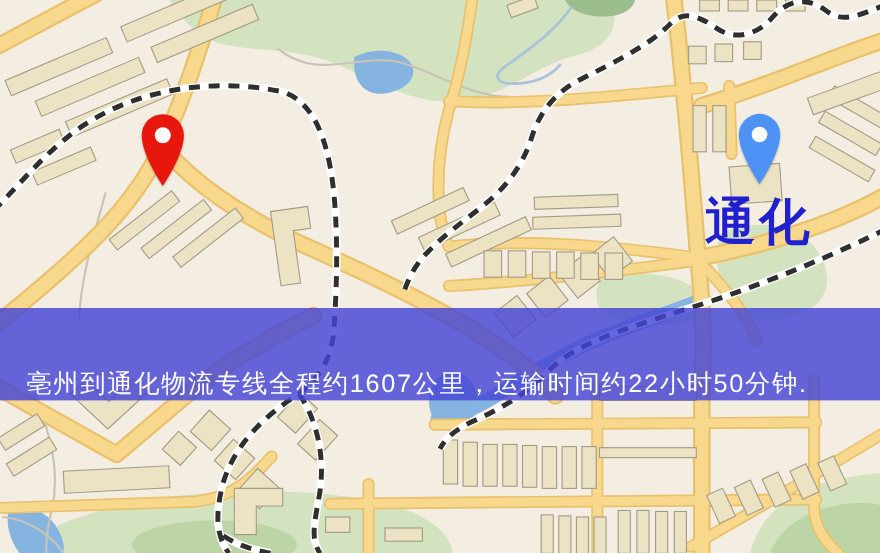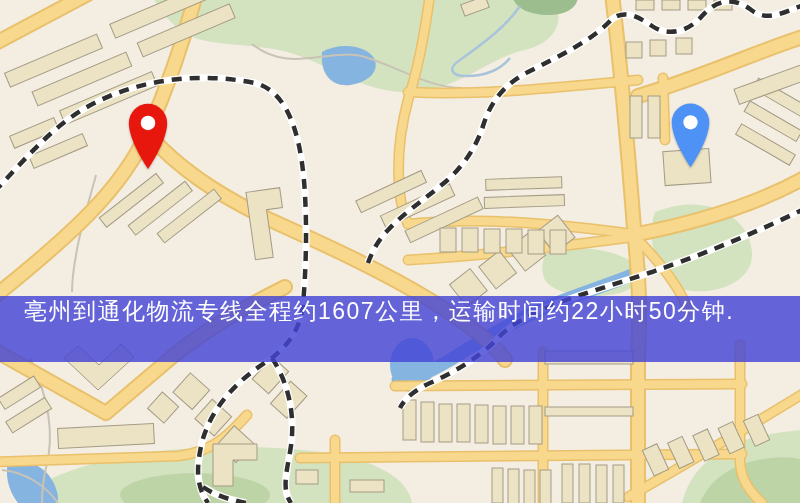--- a/index.html
+++ b/index.html
@@ -25,22 +25,22 @@
   .rail-casing use{fill:none;stroke:#ffffff;stroke-width:7;}
   .rail-dash use{fill:none;stroke:var(--railway,#2f2f2f);stroke-width:4.5;stroke-dasharray:10 8;}
   .bld{fill:var(--building,#ece2c4);stroke:#a39b85;stroke-width:1;}
   .pin{position:absolute;}
   .pin svg{display:block;filter:drop-shadow(0 1px 1px rgba(0,0,0,0.25));}
   .place-label{
     position:absolute;font-family:"Liberation Serif",serif;font-weight:bold;
     font-size:46px;line-height:1;letter-spacing:3px;white-space:nowrap;
   }
   .banner{
-    position:absolute;left:0;top:296px;width:800px;height:66px;
-    display:flex;align-items:flex-start;box-sizing:border-box;padding:0 24px;
+    position:absolute;left:0;top:280px;width:800px;height:84px;
+    display:flex;align-items:flex-end;box-sizing:border-box;padding:0 24px;
   }
   .banner-text{
     font-size:23px;letter-spacing:1.5px;white-space:nowrap;
     font-family:"Liberation Sans",sans-serif;
   }
 </style>
 </head>
 <body>
 
 <div class="stage">
@@ -291,18 +291,19 @@
   </div>
 
   <div class="pin" style="left:668px;top:101px;">
     <svg width="45" height="68" viewBox="0 0 60 88">
       <path d="M30,87 C30,87 5,51 5,27 A25,25 0 1 1 55,27 C55,51 30,87 30,87 Z" fill="#4e92f5"></path>
       <circle cx="30" cy="27" r="9.5" fill="#ffffff"></circle>
     </svg>
   </div>
 
 
+  <div class="place-label" style="left: 641px; top: 179px; color: rgb(32, 32, 207);">通化</div>
 
   <div class="banner" style="background: rgba(68, 68, 214, 0.82);">
     <span class="banner-text" style="color: rgb(255, 255, 255);">亳州到通化物流专线全程约1607公里，运输时间约22小时50分钟.</span>
   </div>
 
 </div>
 
 </body></html>

